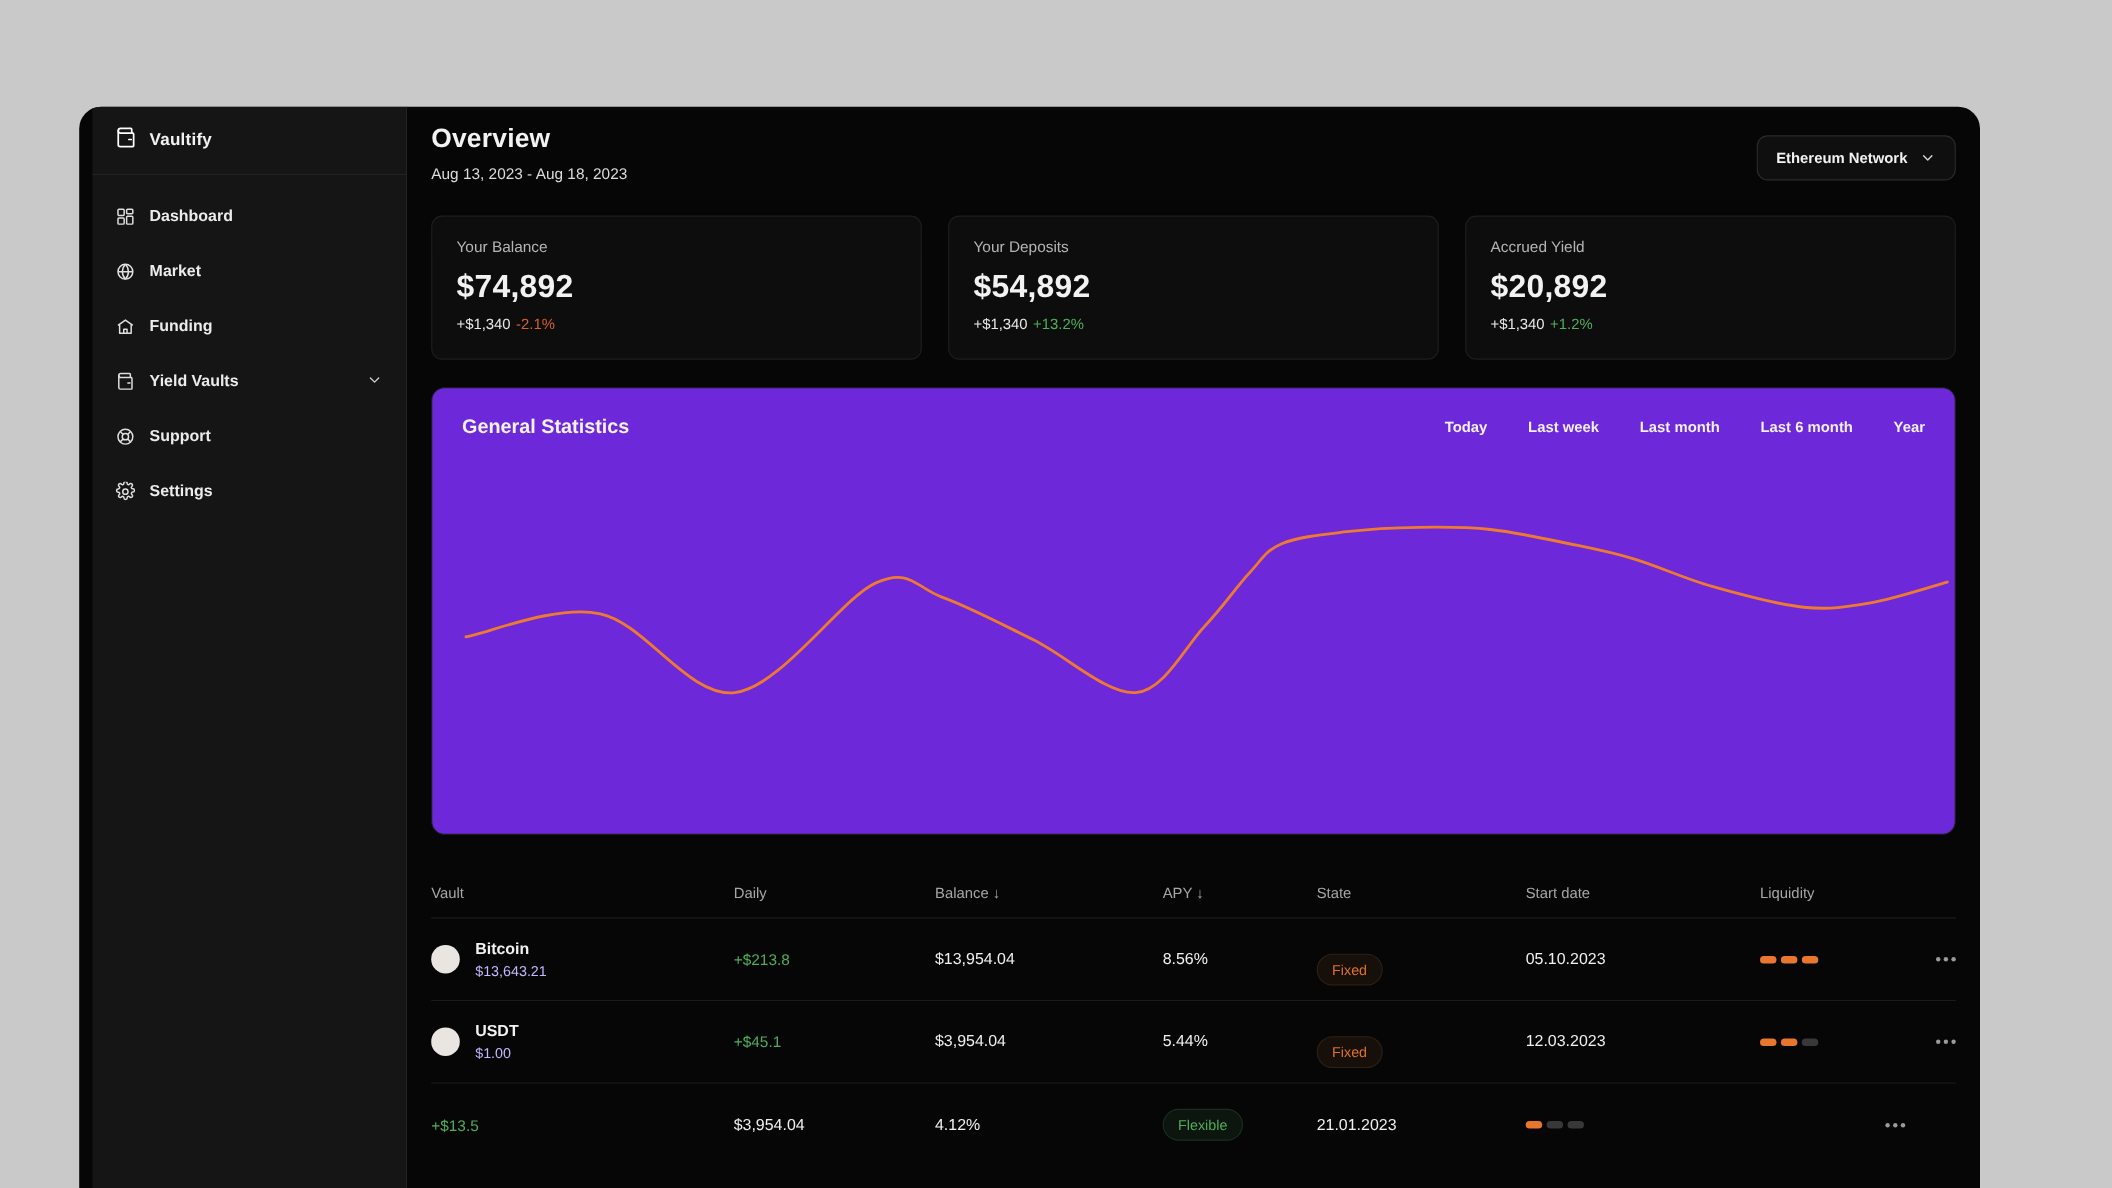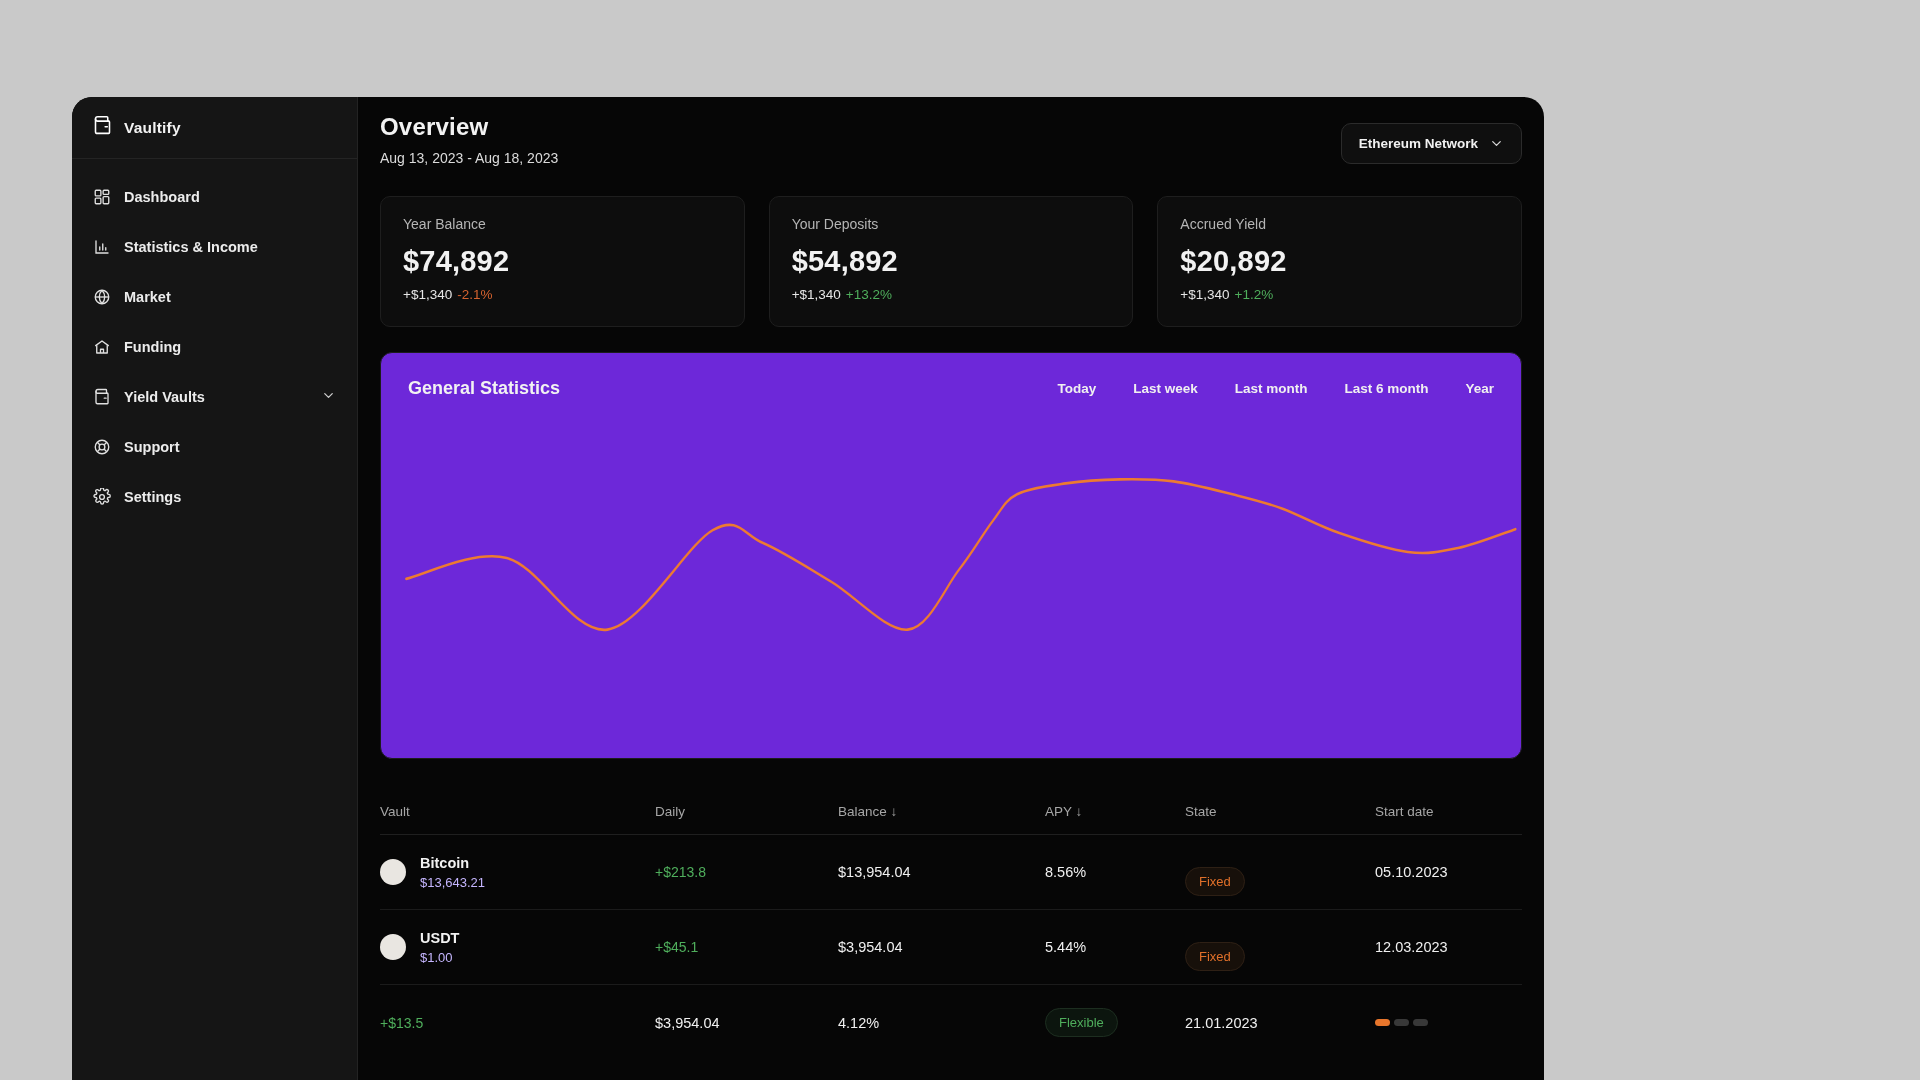--- a/index.html
+++ b/index.html
@@ -3,22 +3,22 @@
 <meta charset="utf-8">
 <style>
   :root{
     --accent:#E8762C; --pos:#4FAE5C; --neg:#D4622F;
     --bg-page:#C9C9C9; --bg-panel:#060606; --bg-sidebar:#151515;
     --bg-card:#0D0D0D; --line:#202020; --txt:#F2F2F2; --muted:#9A9A9A;
   }
   *{box-sizing:border-box; margin:0; padding:0;}
   html,body{width:1920px; height:1080px; overflow:hidden;}
   body{background:var(--bg-page); font-family:"Liberation Sans", sans-serif; color:var(--txt);}
-  .app{position:absolute; left:72px; top:97px; width:1472px; height:983px;
-       background:var(--bg-panel); border-radius:20px 20px 0 0; display:flex; overflow:hidden;}
+  .app{position:absolute; left:72px; top:97px; width:1728px; height:983px;
+       background:var(--bg-panel); border-radius:20px 20px 0 0; display:flex; overflow:hidden;padding-left:12px;}
 
   
   .sidebar{width:286px; flex-shrink:0; background:var(--bg-sidebar); border-right:1px solid #232323; display:flex; flex-direction:column;}
   .brand{height:62px; display:flex; align-items:center; gap:11px; padding:0 20px; border-bottom:1px solid #242424;}
   .brand svg{width:21px; height:21px; stroke:#fff;}
   .brand-name{font-size:15.5px; font-weight:700; letter-spacing:.2px;}
   .search-box{margin:20px 16px 0; height:41px; border:1px solid #2E2E2E; border-radius:9px; display:flex; align-items:center; padding:0 13px; background:#151515;}
   .search-box input{background:transparent; border:none; outline:none; color:#e8e8e8; font-size:14px; width:100%; font-family:inherit;}
   .search-box input::placeholder{color:#8F8F8F;}
   .nav{margin-top:13px;}
@@ -94,29 +94,20 @@
       <div class="nav-item">
         <svg viewBox="0 0 24 24" fill="none" stroke="currentColor" stroke-width="1.8">
             <rect x="3" y="3" width="7.5" height="7.5" rx="1.2"></rect>
             <rect x="13.5" y="3" width="7.5" height="5.5" rx="1.2"></rect>
             <rect x="3" y="13.5" width="7.5" height="7.5" rx="1.2"></rect>
             <rect x="13.5" y="11.5" width="7.5" height="9.5" rx="1.2"></rect>
           </svg>
         <span>Dashboard</span>
       </div>
       <div class="nav-item">
-        <svg viewBox="0 0 24 24" fill="none" stroke="currentColor" stroke-width="1.8" stroke-linecap="round">
-            <path d="M4 4v16h16"></path>
-            <path d="M9 16v-4"></path>
-            <path d="M13 16V8"></path>
-            <path d="M17 16v-3"></path>
-          </svg>
-        <span>Statistics &amp; Income</span>
-      </div>
-      <div class="nav-item">
         <svg viewBox="0 0 24 24" fill="none" stroke="currentColor" stroke-width="1.8">
             <circle cx="12" cy="12" r="9"></circle>
             <path d="M3 12h18"></path>
             <path d="M12 3a13 13 0 0 1 0 18"></path>
             <path d="M12 3a13 13 0 0 0 0 18"></path>
           </svg>
         <span>Market</span>
       </div>
       <div class="nav-item">
         <svg viewBox="0 0 24 24" fill="none" stroke="currentColor" stroke-width="1.8" stroke-linejoin="round">
@@ -170,21 +161,21 @@
       <button class="network-btn">
         <span>Ethereum Network</span>
         <svg viewBox="0 0 24 24" fill="none" stroke="currentColor" stroke-width="2" stroke-linecap="round" stroke-linejoin="round">
             <path d="m6 9 6 6 6-6"></path>
           </svg>
       </button>
     </div>
 
     <div class="cards">
       <div class="card">
-        <div class="card-label">Year Balance</div>
+        <div class="card-label">Your Balance</div>
         <div class="card-value">$74,892</div>
         <div class="card-delta"><span>+$1,340</span><span class="pct neg">-2.1%</span></div>
       </div>
       <div class="card">
         <div class="card-label">Your Deposits</div>
         <div class="card-value">$54,892</div>
         <div class="card-delta"><span>+$1,340</span><span class="pct pos">+13.2%</span></div>
       </div>
       <div class="card">
         <div class="card-label">Accrued Yield</div>

